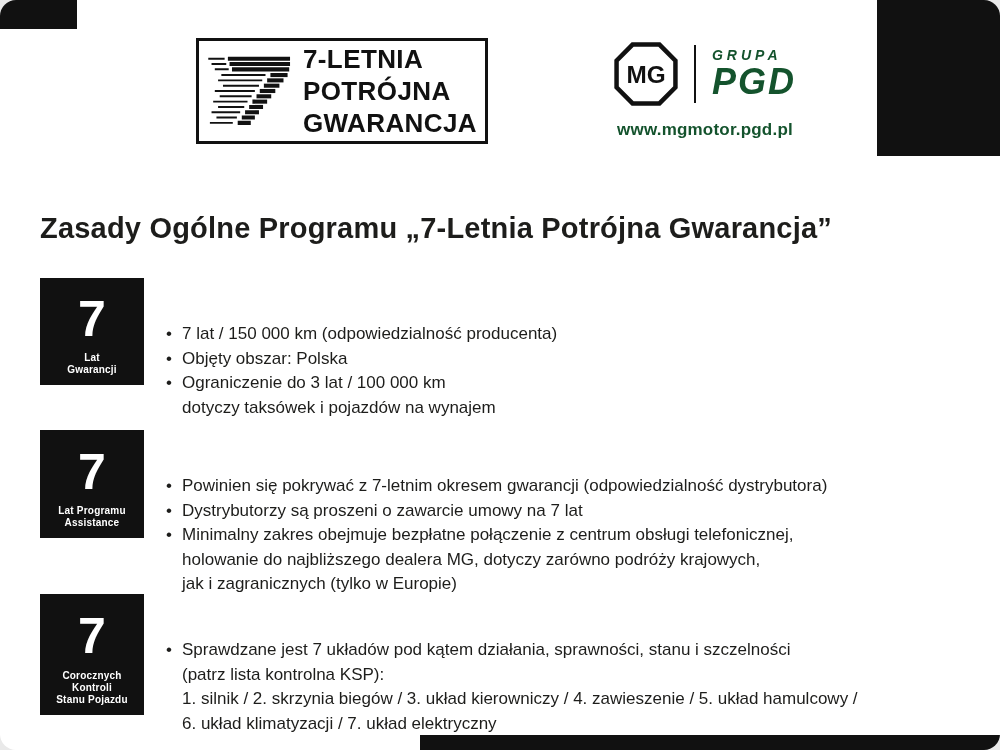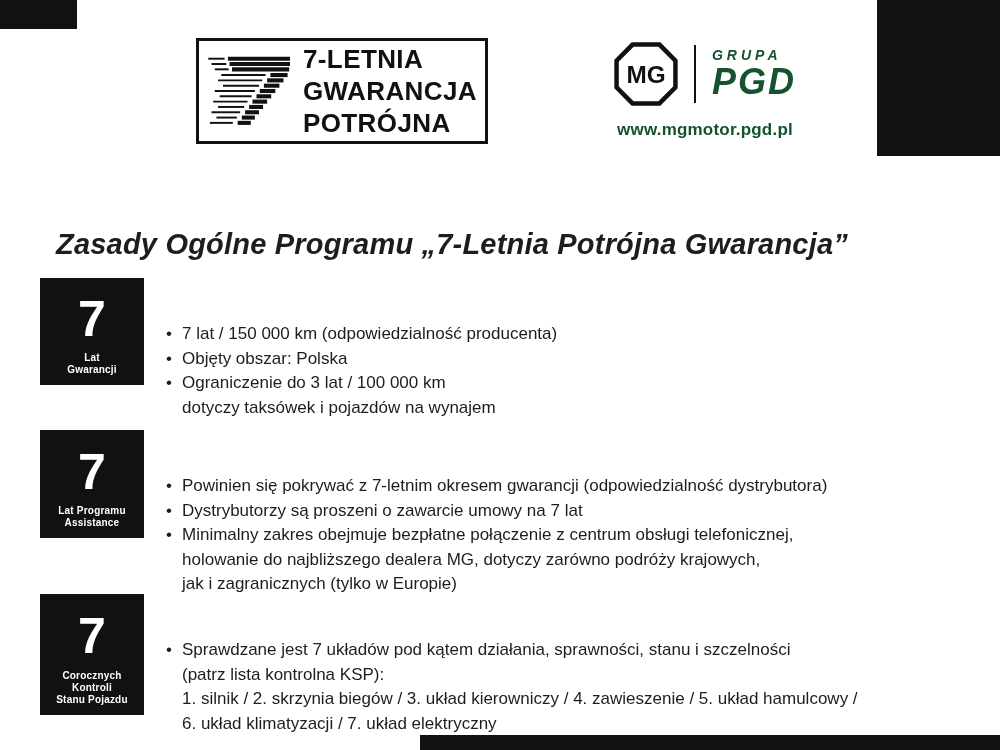--- a/index.html
+++ b/index.html
@@ -1,19 +1,20 @@
 <!DOCTYPE html>
 <html><head>
 <meta charset="utf-8">
 <style>
   html,body{margin:0;padding:0;background:#e9e9e9;}
   .stage{
     position:relative;width:1000px;height:750px;background:#ffffff;
     font-family:"Liberation Sans",sans-serif;color:#1d1d1b;overflow:hidden;
     margin:0 auto;
+    border-radius:16px;
   }
   
   .corner{position:absolute;background:#111111;}
   .corner.tl{left:0;top:0;width:77px;height:29px;}
   .corner.tr{right:0;top:0;width:123px;height:156px;}
   .corner.bb{right:0;bottom:0;width:580px;height:15px;}
 
   
   .warranty-box{
     position:absolute;left:196px;top:38px;width:292px;height:106px;
@@ -24,22 +25,22 @@
   .brand{position:absolute;left:580px;top:42px;width:250px;text-align:center;}
   .brand-row{display:flex;align-items:center;justify-content:center;gap:16px;}
   .logo-divider{width:2px;height:58px;background:#111;}
   .pgd-block{text-align:left;font-style:italic;color:#14532d;}
   .pgd-top{font-weight:bold;font-size:14px;letter-spacing:4px;line-height:16px;}
   .pgd-bottom{font-weight:bold;font-size:36px;letter-spacing:2px;line-height:38px;}
   .website{margin-top:14px;font-weight:bold;font-size:17px;letter-spacing:0.2px;color:#14532d;}
 
   
   .page-title{
-    position:absolute;left:40px;top:212px;margin:16px;width:940px;
-    font-size:29px;font-weight:bold;letter-spacing:0.2px;color:#1d1d1b;white-space:nowrap;font-style:italic;
+    position:absolute;left:40px;top:212px;margin:0;width:940px;
+    font-size:29px;font-weight:bold;letter-spacing:0.2px;color:#1d1d1b;white-space:nowrap;
   }
 
   
   .section{position:absolute;left:40px;right:15px;display:flex;gap:22px;}
   .section.s1{top:278px;}
   .section.s2{top:430px;}
   .section.s3{top:594px;}
   .badge{
     width:104px;flex-shrink:0;background:#111;color:#fff;box-sizing:border-box;
     display:flex;flex-direction:column;align-items:center;justify-content:space-between;
@@ -91,22 +92,22 @@
         <line x1="18" y1="54" x2="57" y2="54"></line>
         <line x1="10" y1="60.5" x2="52" y2="60.5"></line>
         <line x1="16" y1="67" x2="48" y2="67"></line>
         <line x1="8" y1="73.5" x2="43" y2="73.5"></line>
         <line x1="14" y1="80" x2="39" y2="80"></line>
         <line x1="6" y1="86.5" x2="34" y2="86.5"></line>
       </g>
     </svg>
     <div class="warranty-text">
       <div>7-LETNIA</div>
+      <div>POTRÓJNA</div>
       <div>GWARANCJA</div>
-      <div>POTRÓJNA</div>
     </div>
   </div>
 
   <div class="brand">
     <div class="brand-row">
       <svg width="64" height="64" viewBox="0 0 100 100" aria-hidden="true">
         <polygon points="29,4 71,4 96,29 96,71 71,96 29,96 4,71 4,29" fill="none" stroke="#111111" stroke-width="7"></polygon>
         <text x="50" y="64" text-anchor="middle" font-family="Liberation Sans, sans-serif" font-size="38" font-weight="bold" fill="#111111">MG</text>
       </svg>
       <div class="logo-divider"></div>

